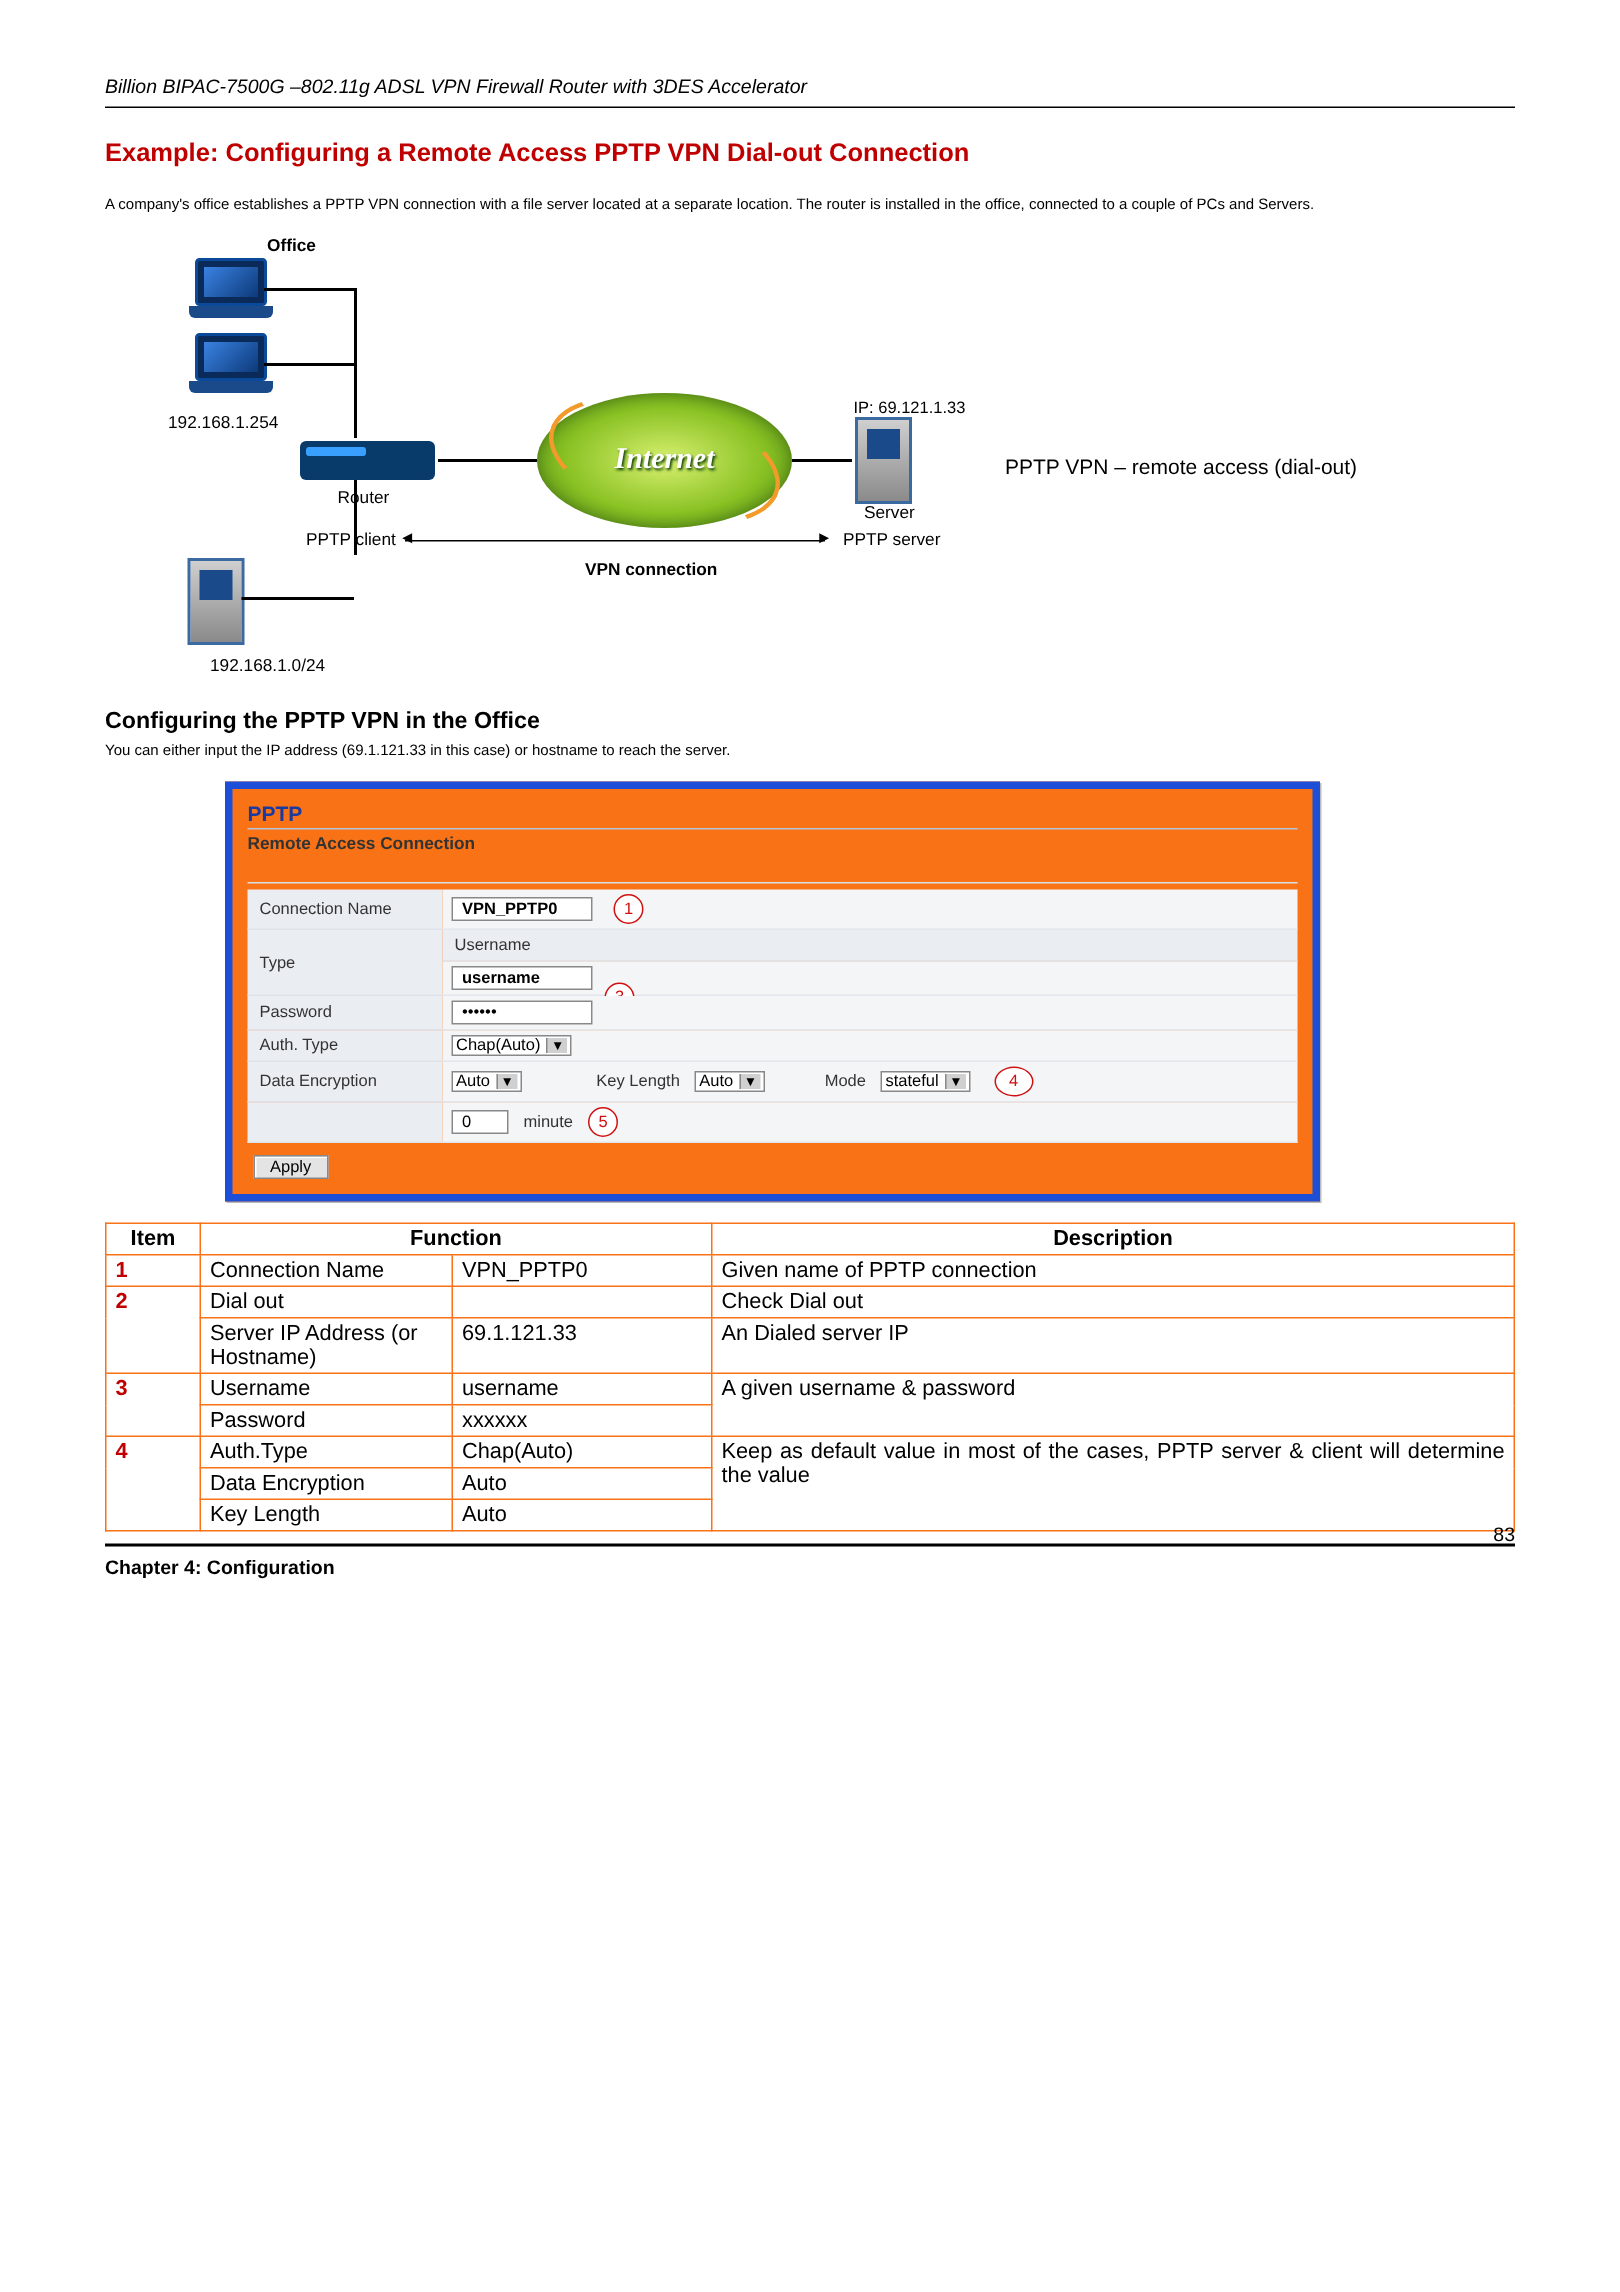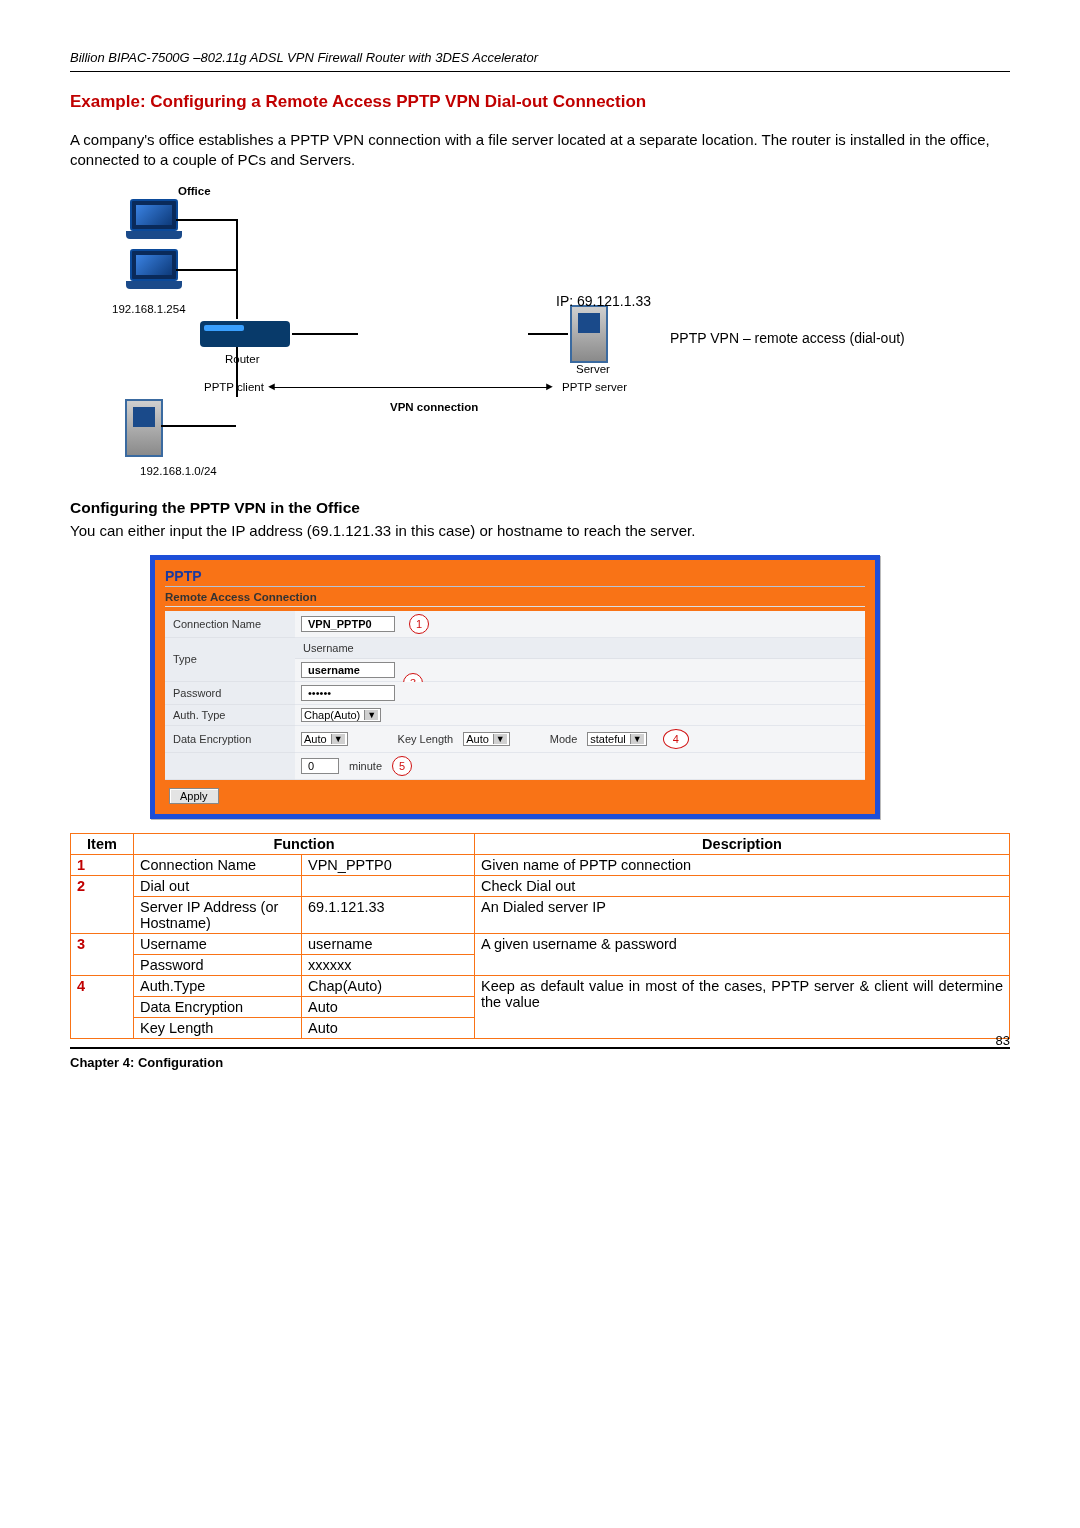--- a/index.html
+++ b/index.html
@@ -13,21 +13,21 @@
   }
   .header-line {
     font-style: italic;
     font-size: 13px;
     margin-bottom: 6px;
   }
   .header-line .prod { font-weight: normal; }
   hr.thin { border: none; border-top: 1px solid #000; margin: 0 0 20px 0; }
   hr.thick { border: none; border-top: 2px solid #000; margin: 8px 0 6px 0; }
   .section-red { color: #c00000; font-weight: bold; font-size: 17px; margin: 16px 0 18px 0; }
-  .body-text { font-size: 15px; line-height: 1.35; margin-bottom: 14px; }
+  .body-text { font-size: 10px; line-height: 1.35; margin-bottom: 14px; }
   .subhead { font-weight: bold; font-size: 15.5px; margin: 14px 0 4px 0; }
 
   
   .diagram-wrap { display:flex; align-items:center; margin: 6px 0 14px 0; }
   .diagram { position: relative; width: 600px; height: 300px; }
   .laptop {
     position:absolute; width:44px; height:28px; background:#0a2a5a;
     border:2px solid #0b4a9a; border-radius:3px;
   }
   .laptop::after{
@@ -68,21 +68,21 @@
 
   
   .panel {
     width: 720px; margin: 14px auto 14px 80px; border:5px solid #1d4ed8;
     background:#f97316;
     box-shadow:1px 1px 0 #bbb;
     font-size:12px;
   }
   .panel-inner{ padding:6px 10px 10px 10px; }
   .panel-title{ color:#1a3aa0; font-weight:bold; font-size:14px; margin:2px 0 2px 0; border-bottom:1px solid #b5c4d8; padding-bottom:2px;}
-  .panel-sub{ font-weight:bold; font-size:11.5px; margin:4px 0 4px 0; color:#333; border-bottom:1px solid #d9dfe5; padding-bottom:3px;}
+  .panel-sub{ font-weight:bold; font-size:11.5px; margin:4px 0 4px 0; color:#333; border-bottom:1px solid #d9dfe5; padding-bottom:19px;}
   .form-grid{ display:grid; grid-template-columns: 130px 1fr; }
   .fg-label{
     padding:4px 8px; background:#eaedf2; border-bottom:1px solid #dfe2e8;
     display:flex;align-items:center; font-size:11px; color:#333;
   }
   .fg-val{
     padding:3px 6px; background:#f4f5f7; border-bottom:1px solid #e3e6ec;
     display:flex;align-items:center;gap:10px;flex-wrap:wrap; position:relative;
   }
   .valbox{
@@ -149,25 +149,29 @@
     <span class="dlabel" style="left:70px;top:280px;">192.168.1.0/24</span>
 
     <span class="dlabel" style="left:134px;top:196px;">PPTP client</span>
     <div class="line" style="left:200px;top:202px;width:280px;height:1px;"></div>
     <span style="position:absolute;left:474px;top:195px;font-size:11px;">►</span>
     <span style="position:absolute;left:196px;top:195px;font-size:11px;">◄</span>
     <span class="dlabel b" style="left:320px;top:216px;">VPN connection</span>
     <span class="dlabel" style="left:492px;top:196px;">PPTP server</span>
 
     <div class="line" style="left:222px;top:148px;width:66px;height:2px;"></div>
+    <div class="internet" style="left:288px;top:104px;">
+      <div class="internet-orbit"></div>
+      <span>Internet</span>
+    </div>
     <div class="line" style="left:458px;top:148px;width:40px;height:2px;"></div>
 
     <div class="server" style="left:500px;top:120px;"></div>
     <span class="dlabel" style="left:506px;top:178px;">Server</span>
-    <span class="dlabel" style="left:486px;top:108px;font-size:14px;">IP: 69.121.1.33</span>
+    <span class="dlabel" style="left:499px;top:108px;font-size:11px;">IP: 69.121.1.33</span>
   </div>
   <div class="caption">PPTP VPN – remote access (dial-out)</div>
 </div>
 
 <div class="subhead">Configuring the PPTP VPN in the Office</div>
 <div class="body-text">You can either input the IP address (69.1.121.33 in this case) or hostname to reach the server.</div>
 
 <div class="panel">
  <div class="panel-inner">
   <div class="panel-title">PPTP</div>

